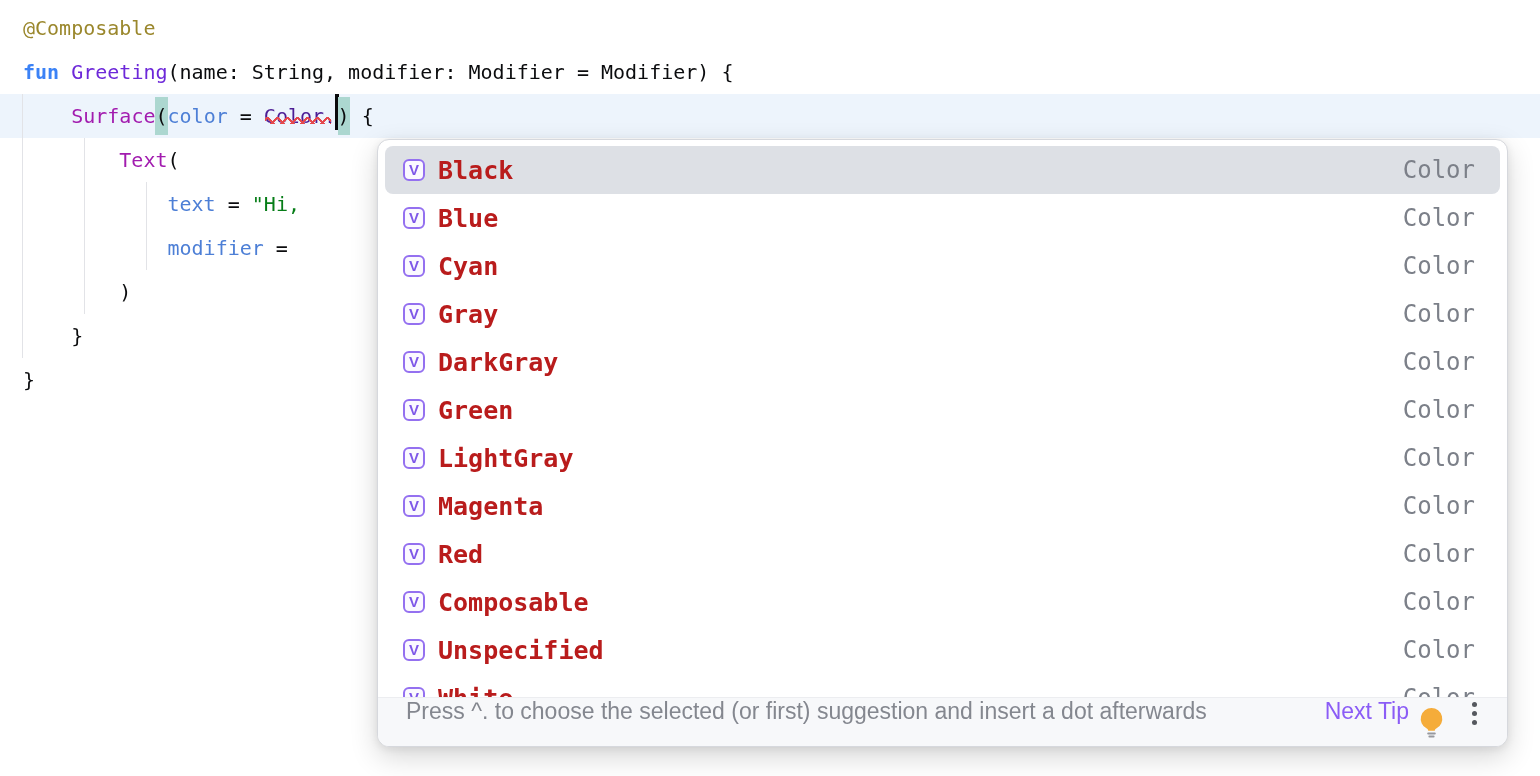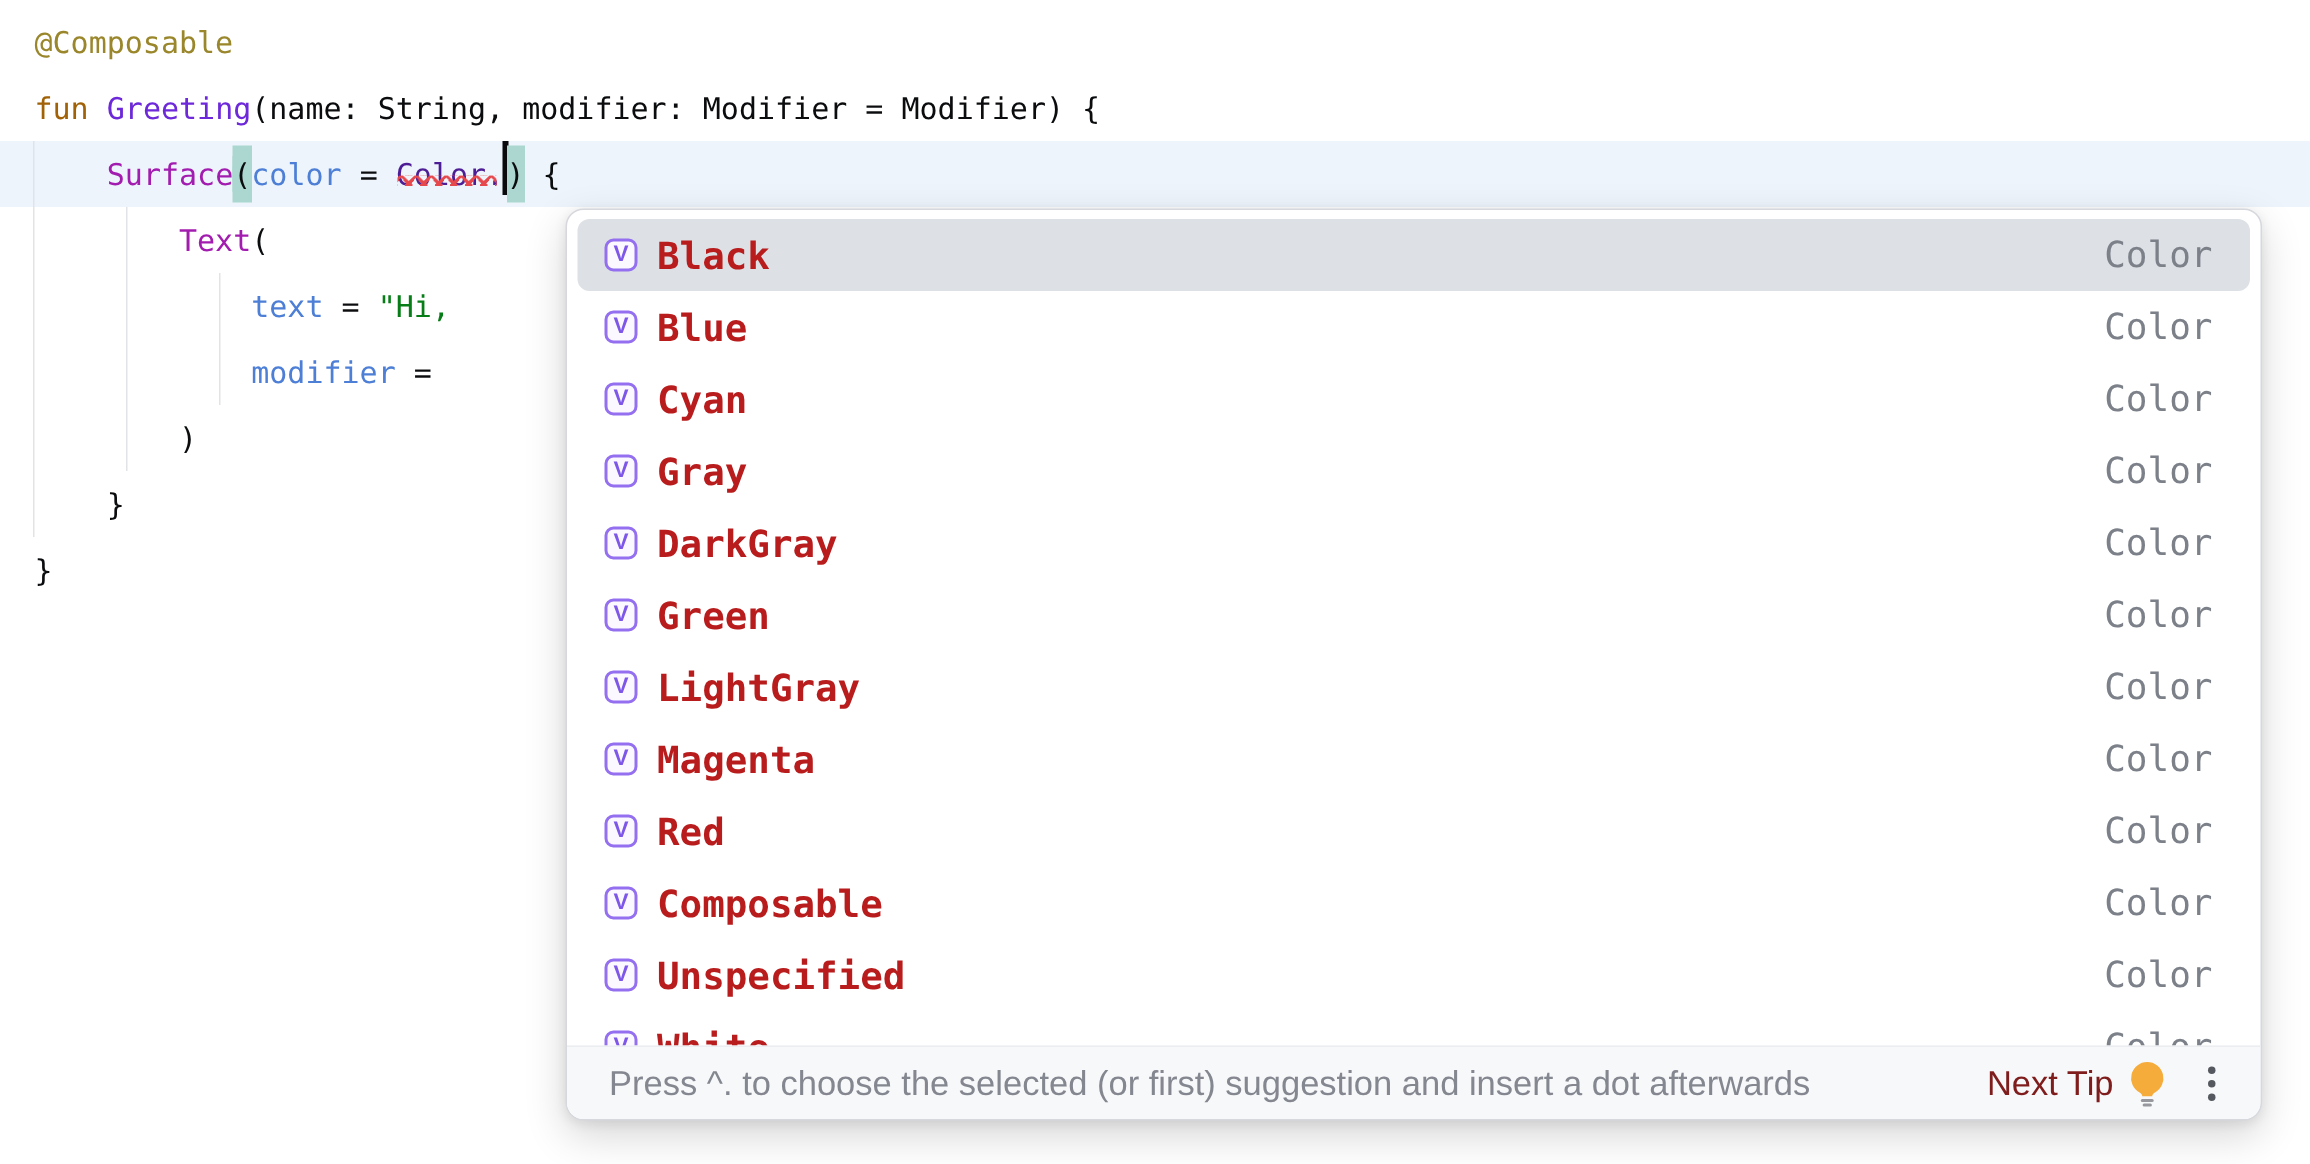--- a/index.html
+++ b/index.html
@@ -7,21 +7,21 @@
               font-family:"Liberation Sans", sans-serif; }
 
   
   .editor { position:absolute; inset:0; background:#fff; }
   .code-lines { position:absolute; top:6px; left:0; right:0; }
   .code-line { position:relative; height:44px; line-height:44px; white-space:pre;
                padding-left:23px; font-family:"DejaVu Sans Mono", monospace;
                font-size:20px; color:#0b0c0e; }
   .code-line.current { background:#EDF4FC; }
   .ann  { color:#9A872C; }
-  .kw   { color:#a16207; }
+  .kw   { color:#3b82f6;font-weight:bold; }
   .fn   { color:#6d28d9; }
   .call { color:#a21caf; }
   .arg  { color:#4D7FD6; }
   .str  { color:#067D17; }
   .txt  { color:#0b0c0e; }
   .paren { background:#ACD7D0; box-shadow:0 -7px 0 #ACD7D0, 0 7px 0 #ACD7D0; }
   .err { position:relative; color:#4c1d95; }
   .err::after { content:""; position:absolute; left:1px; right:5px; bottom:4px; height:7px;
     background:
       linear-gradient(45deg,  transparent 46%, #E5484D 46%, #E5484D 64%, transparent 64%) 0 0/10px 7px repeat-x,
@@ -43,24 +43,24 @@
             border:2px solid #9470F0; border-radius:6px; background:#FBF9FF;
             color:#7E57E8; font:700 15px/18px "Liberation Sans", sans-serif;
             display:flex; align-items:center; justify-content:center; }
   .row-label { font-family:"DejaVu Sans Mono", monospace; font-weight:700;
                font-size:25px; color:#b91c1c; }
   .row-spacer { flex:1; }
   .row-type { font-family:"DejaVu Sans Mono", monospace; font-size:24px; color:#7C8089; }
 
   .ad-bar { position:absolute; left:0; right:0; bottom:0; height:49px;
             background:#F7F8FA; border-top:1px solid #ECEDF0;
-            display:flex; align-items:center; padding:0 26px 0 28px;
+            display:flex; padding:0 26px 0 28px;
             font-size:23px; color:#84878F; }
   .hint { flex:1; white-space:nowrap; overflow:hidden; }
-  .next-tip { color:#7f1d1d; margin-left:14px; white-space:nowrap; cursor:pointer; }
+  .next-tip { color:#8b5cf6; margin-left:14px; white-space:nowrap; cursor:pointer; }
   .bulb { margin-left:10px; display:flex; align-items:center; }
   .kebab { margin-left:24px; display:flex; flex-direction:column; gap:4px; padding:4px; cursor:pointer; }
   .kebab i { width:5px; height:5px; border-radius:50%; background:#55585E; display:block; }
 </style>
 </head>
 <body>
 
 <div class="editor">
   <div class="code-lines">
       <div class="code-line"><span class="ann">@Composable</span></div>

